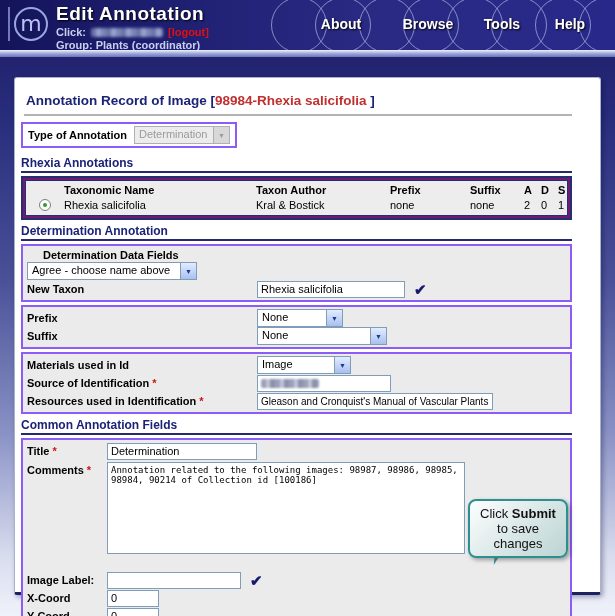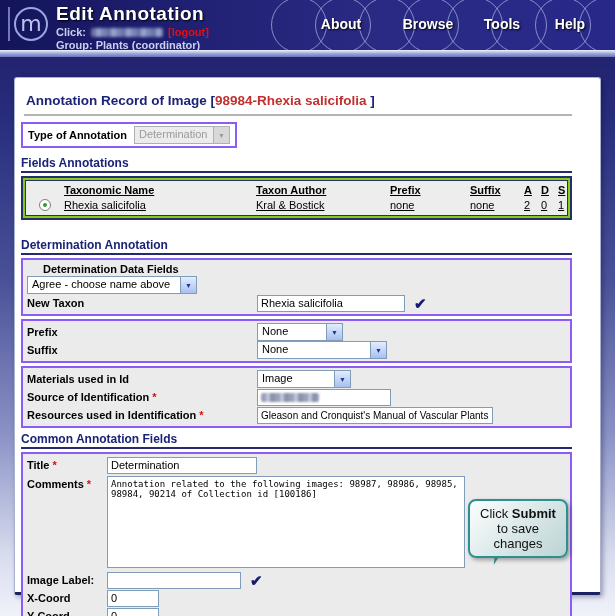--- a/index.html
+++ b/index.html
@@ -76,21 +76,21 @@
   .xpsel.disabled .btn { background:#d8d8d8; color:#9a9a9a; border-left-color:#b0b0b0; }
   .xpinput { border:1px solid #7f9db9; height:17px; font-size:11px; font-family:"Liberation Sans",sans-serif; padding:0 3px; background:#fff; }
   .blurwrap { display:inline-flex; align-items:center; }
   .redacted-text {
     display:inline-block; width:58px; height:9px; border-radius:2px;
     background:repeating-linear-gradient(90deg,#9aa0b8 0 5px,#c0c4d6 5px 9px,#8c92ae 9px 14px);
     filter:blur(1.3px);
   }
   .check { color:#181a70; font-size:15px; font-weight:bold; margin-left:9px; line-height:1; cursor:pointer; }
   
-  .ra-outer { border:2px solid #272e6e; padding:2px; margin-bottom:18px; background:#84cc16;text-decoration:underline; }
+  .ra-outer { border:2px solid #272e6e; padding:2px; margin-bottom:4px; background:#701a75; }
   .ra-inner { border:1px solid #272e6e; background:#ededed; padding:3px 0 4px 0; }
   .ra-grid { display:grid; grid-template-columns:38px 192px 134px 80px 54px 17px 17px 16px; font-size:11px; align-items:center; row-gap:3px; }
   .ra-grid .hc { font-weight:bold; }
   .radio {
     width:12px; height:12px; border:1px solid #808080; border-radius:50%; background:#fff;
     margin:0 auto; position:relative; cursor:pointer;
   }
   .radio::after {
     content:""; position:absolute; left:3px; top:3px; width:4px; height:4px;
     border-radius:50%; background:#2f9e2f;
@@ -163,21 +163,21 @@
     
     <div class="box" style="display:inline-flex;align-items:center;gap:7px;background:#fff;padding:2px 5px;margin-bottom:4px;">
       <span class="lbl">Type of Annotation</span>
       <span class="xpsel disabled" style="width:96px">
         <span class="txt">Determination</span>
         <span class="btn">▼</span>
       </span>
     </div>
 
     
-    <div class="sec-h">Fields Annotations</div>
+    <div class="sec-h">Rhexia Annotations</div>
     <div class="ra-outer">
       <div class="ra-inner">
         <div class="ra-grid">
           <span></span>
           <span class="hc">Taxonomic Name</span>
           <span class="hc">Taxon Author</span>
           <span class="hc">Prefix</span>
           <span class="hc">Suffix</span>
           <span class="hc">A</span>
           <span class="hc">D</span>
@@ -256,21 +256,21 @@
     <div class="box">
       <div class="row">
         <span class="lbl lw80"><span>Title</span><span class="req">*</span></span>
         <input class="xpinput" style="width: 150px;" value="Determination">
       </div>
       <div class="row top" style="margin-top:2px;">
         <span class="lbl lw80" style="padding-top:2px"><span>Comments</span><span class="req">*</span></span>
         <textarea class="comments" spellcheck="false" style="">Annotation related to the following images: 98987, 98986, 98985,
 98984, 90214 of Collection id [100186]</textarea>
       </div>
-      <div class="row" style="margin-top:3px;">
+      <div class="row" style="margin-top:17px;">
         <span class="lbl lw80">Image Label:</span>
         <input class="xpinput" style="width: 134px;" value="">
         <span class="check">✔</span>
       </div>
       <div class="row">
         <span class="lbl lw80">X-Coord</span>
         <input class="xpinput" style="width: 52px;" value="0">
       </div>
       <div class="row">
         <span class="lbl lw80">Y-Coord</span>

